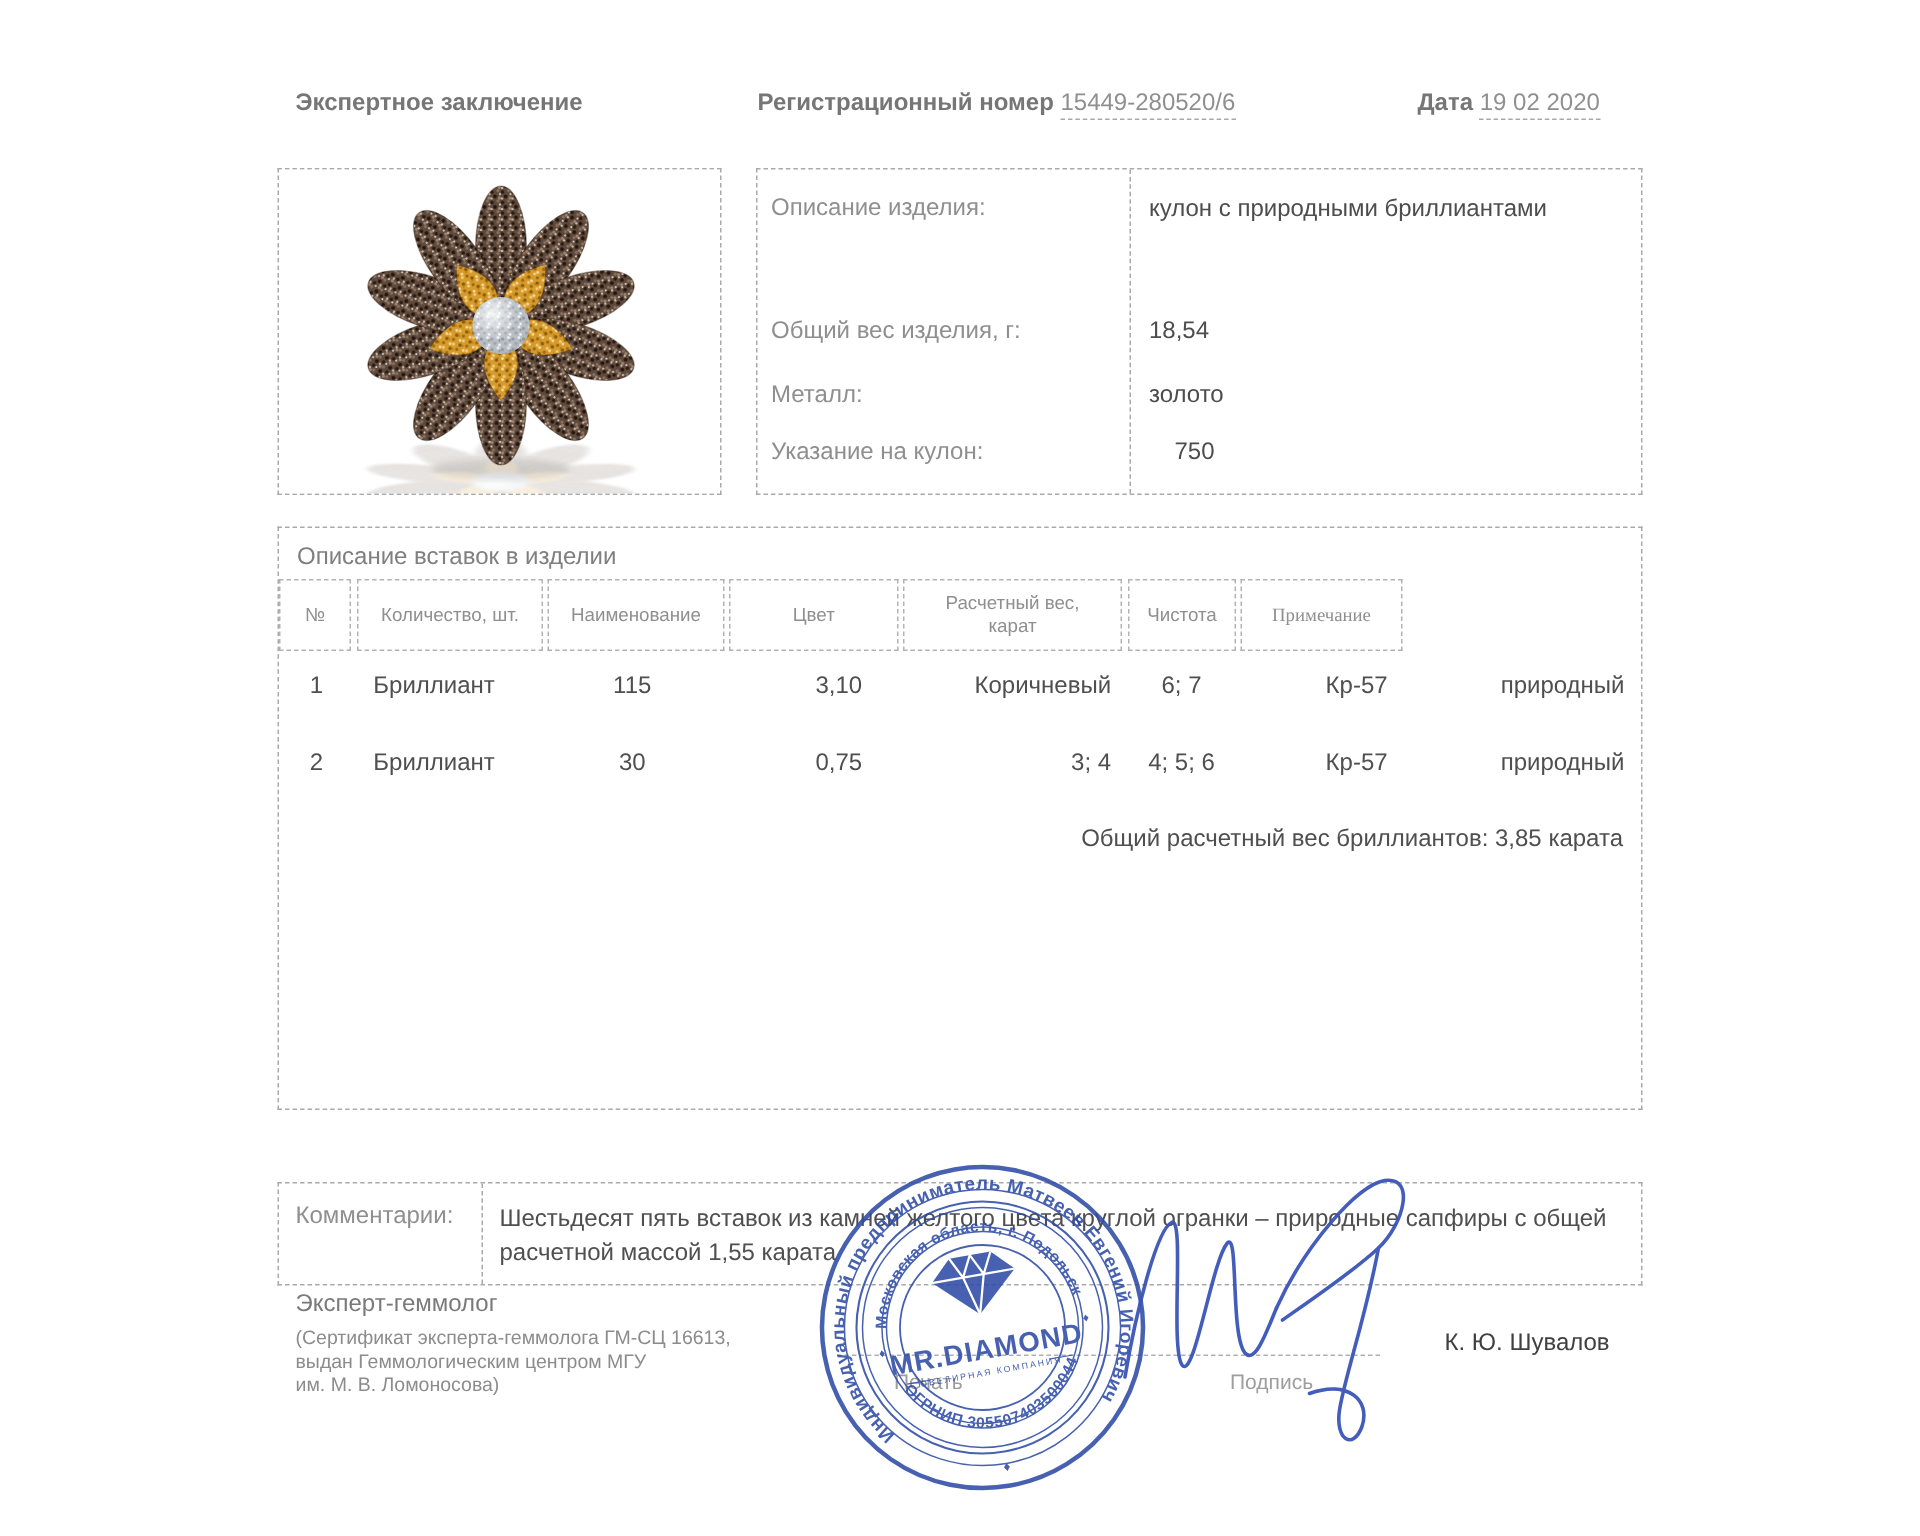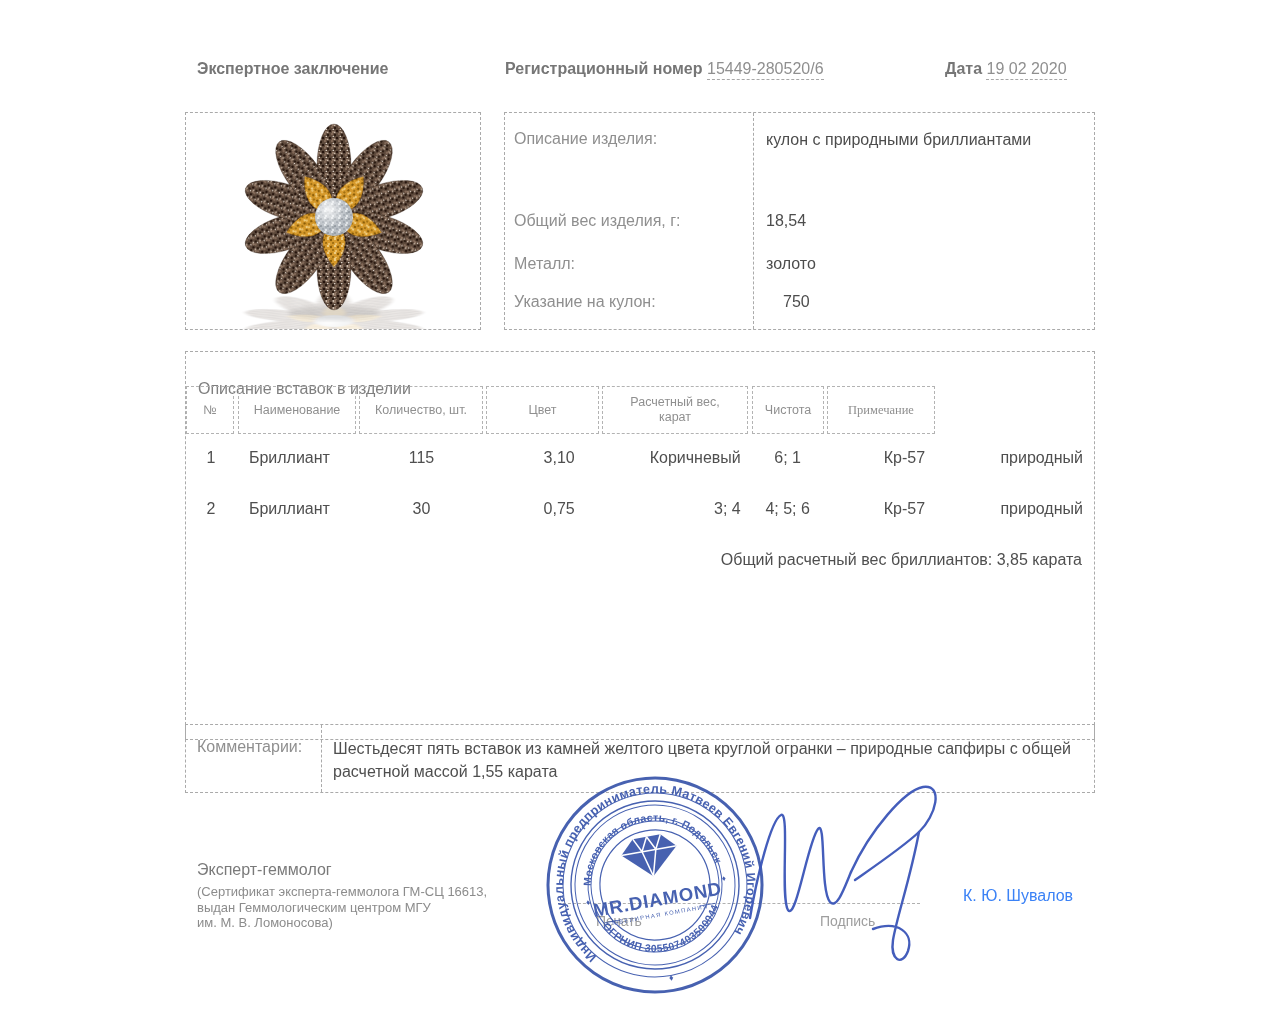--- a/index.html
+++ b/index.html
@@ -127,76 +127,76 @@
     <div class="abs fs16 val" style="left:261px;top:18px;">кулон с природными бриллиантами</div>
     <div class="abs fs16 lbl" style="left:9px;top:99px;">Общий вес изделия, г:</div>
     <div class="abs fs16 val" style="left:261px;top:99px;">18,54</div>
     <div class="abs fs16 lbl" style="left:9px;top:142px;">Металл:</div>
     <div class="abs fs16 val" style="left:261px;top:142px;">золото</div>
     <div class="abs fs16 lbl" style="left:9px;top:180px;">Указание на кулон:</div>
     <div class="abs fs16 val" style="left:278px;top:180px;">750</div>
   </div>
 
   <div class="abs box" style="left:185px;top:351px;width:910px;height:389px;">
-    <div class="abs" style="left:12px;top:28px;font-size:16px;color:#7f7f7f;">Описание вставок в изделии</div>
+    <div class="abs" style="left:12px;top:11px;font-size:16px;color:#7f7f7f;">Описание вставок в изделии</div>
 
     <div class="thead">
       <div class="th c0">№</div>
+      <div class="th c2">Количество, шт.</div>
       <div class="th c1" style="justify-content:center;">Наименование</div>
-      <div class="th c2">Количество, шт.</div>
       <div class="th c4" style="justify-content:center;padding:0;">Цвет</div>
       <div class="th c3">
           <span class="wrapnarrow">Расчетный вес, карат</span>
         </div>
       <div class="th c5">Чистота</div>
       <div class="th c7" style="justify-content:center;padding:0;font-family:Liberation Serif, serif;">Примечание</div>
     </div>
 
     <div class="tr" style="left:1px;top:92px;right:1px;">
       <div class="td c0">1</div>
       <div class="td c1">Бриллиант</div>
       <div class="td c2">115</div>
       <div class="td c3">3,10</div>
       <div class="td c4">Коричневый</div>
-      <div class="td c5">6; 1</div>
+      <div class="td c5">6; 7</div>
       <div class="td c6">Кр-57</div>
       <div class="td c7">природный</div>
     </div>
 
     <div class="tr" style="left:1px;top:143px;right:1px;">
       <div class="td c0">2</div>
       <div class="td c1">Бриллиант</div>
       <div class="td c2">30</div>
       <div class="td c3">0,75</div>
       <div class="td c4">3; 4</div>
       <div class="td c5">4; 5; 6</div>
       <div class="td c6">Кр-57</div>
       <div class="td c7">природный</div>
     </div>
 
     <div class="abs fs16" style="right:12px;top:199px;color:#4f4f4f;">Общий расчетный вес бриллиантов: 3,85 карата</div>
   </div>
 
-  <div class="abs box" style="left:185px;top:724px;width:910px;height:69px;">
+  <div class="abs box" style="left:185px;top:788px;width:910px;height:69px;">
     <div class="vdiv" style="left:135px;"></div>
     <div class="abs fs16 lbl" style="left:11px;top:13px;">Комментарии:</div>
     <div class="abs fs16" style="left:147px;top:12px;width:742px;line-height:23px;color:#4f4f4f;">Шестьдесят пять вставок из камней желтого цвета круглой огранки – природные сапфиры с общей расчетной массой 1,55 карата</div>
   </div>
 
   <div class="abs fs16" style="left:197px;top:861px;color:#7a7a7a;">Эксперт-геммолог</div>
   <div class="abs fs13" style="left:197px;top:884px;line-height:15.5px;color:#8c8c8c;">
     <div>(Сертификат эксперта-геммолога ГМ-СЦ 16613,</div>
     <div>выдан Геммологическим центром МГУ</div>
     <div>им. М. В. Ломоносова)</div>
   </div>
 
   <div class="abs" style="left:558px;top:903px;width:362px;border-top:1px dashed #b0b0b0;"></div>
   <div class="abs siglabel" style="left:596px;top:913px;">Печать</div>
   <div class="abs siglabel" style="left:820px;top:913px;">Подпись</div>
-  <div class="abs fs16" style="left:963px;top:887px;color:#3b82f6;">К. Ю. Шувалов</div>
+  <div class="abs fs16" style="left:963px;top:887px;color:#404040;">К. Ю. Шувалов</div>
 
   <div class="abs" style="left:543px;top:773px;z-index:5;">
     <svg class="stamp-svg" width="224" height="224" viewBox="0 0 224 224">
       <g transform="rotate(-10 112 112)" opacity="0.88" fill="none" stroke="#2e4ca6">
         <circle cx="112" cy="112" r="107" stroke-width="3"></circle>
         <circle cx="112" cy="112" r="84" stroke-width="1.4"></circle>
         <circle cx="112" cy="112" r="80" stroke-width="1"></circle>
         <circle cx="112" cy="112" r="55" stroke-width="1.2"></circle>
         <path id="oring" d="M 112,204 a 92,92 0 1 1 0.01,0"></path>
         <path id="iringt" d="M 112,176 a 64,64 0 1 1 0.01,0"></path>

